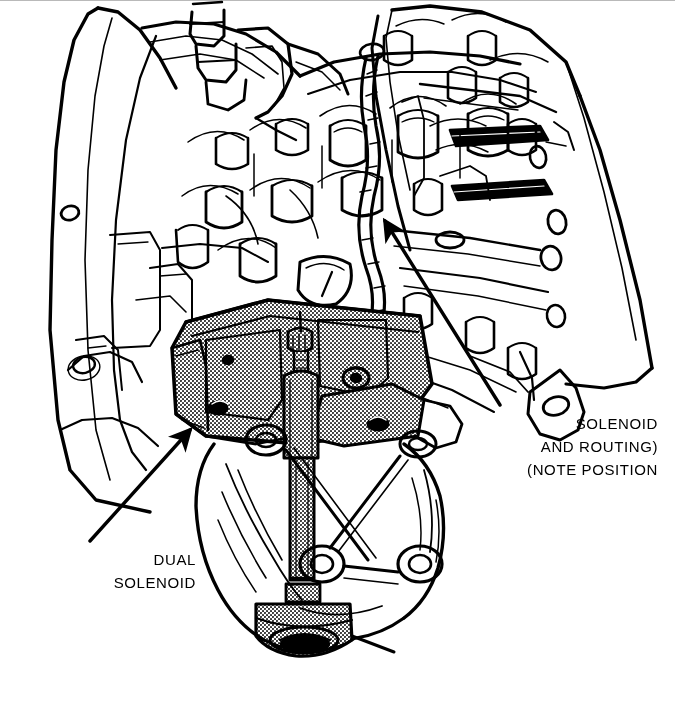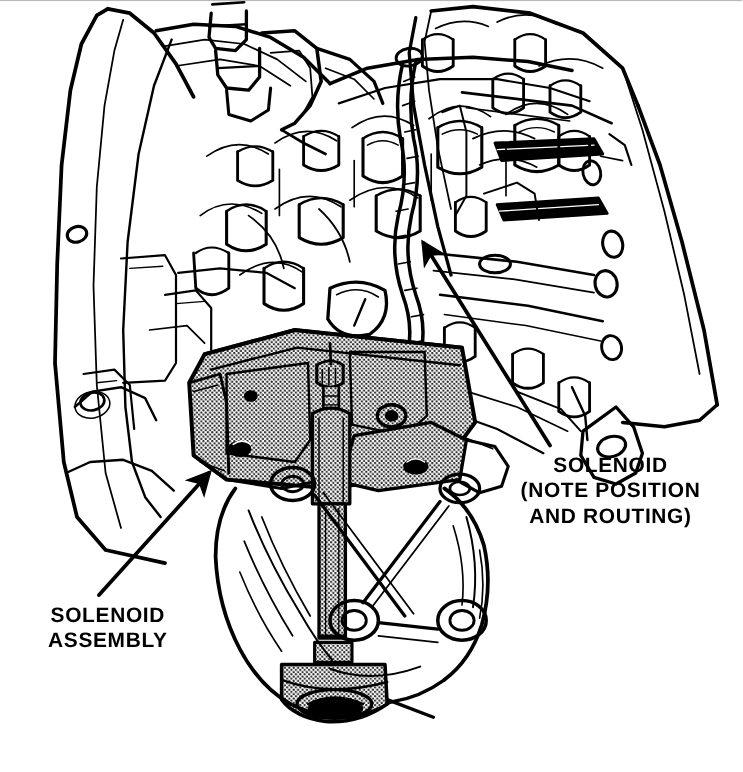--- a/index.html
+++ b/index.html
@@ -28,25 +28,25 @@
   #art {
     position: absolute;
     left: 0; top: 0;
     width: 675px;
     height: 702px;
   }
   .callout {
     position: absolute;
     color: #000000;
     font-family: "Liberation Sans", sans-serif;
-    font-weight: bold;
-    font-size: 19px;
+    font-weight: normal;
+    font-size: 15px;
     line-height: 23px;
     letter-spacing: 0.6px;
-    text-align: center;
+    text-align: right;
     white-space: nowrap;
     user-select: none;
   }
   #callout-dual-solenoid {
     left: 0px;
     top: 548px;
     width: 196px;
   }
   #callout-solenoid-wires {
     left: 452px;
@@ -396,23 +396,23 @@
 
       <g>
         <line x1="90" y1="541" x2="190" y2="430" stroke="#000000" stroke-width="3.4" marker-end="url(#arrowfilled)"></line>
         <line x1="500" y1="405" x2="385" y2="221" stroke="#000000" stroke-width="3.4" marker-end="url(#arrowfilled)"></line>
       </g>
 
     </g>
   </svg>
 
   <div class="callout" id="callout-dual-solenoid">
+    <span class="callout-line">DUAL</span>
     <span class="callout-line">SOLENOID</span>
-    <span class="callout-line">ASSEMBLY</span>
   </div>
 
   <div class="callout" id="callout-solenoid-wires">
     <span class="callout-line">SOLENOID</span>
+    <span class="callout-line">AND ROUTING)</span>
     <span class="callout-line">(NOTE POSITION</span>
-    <span class="callout-line">AND ROUTING)</span>
   </div>
 
 </div>
 
 </body></html>

